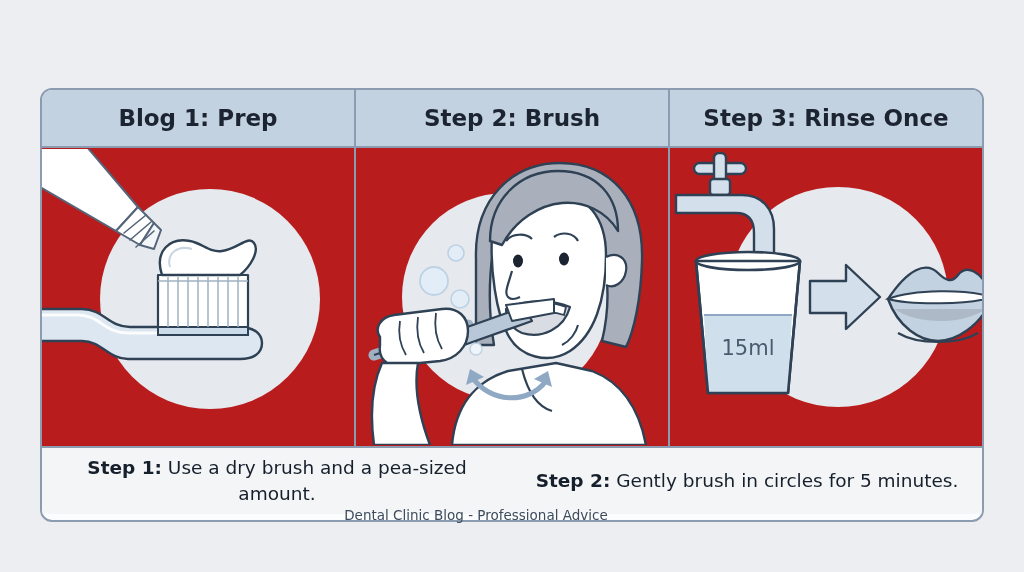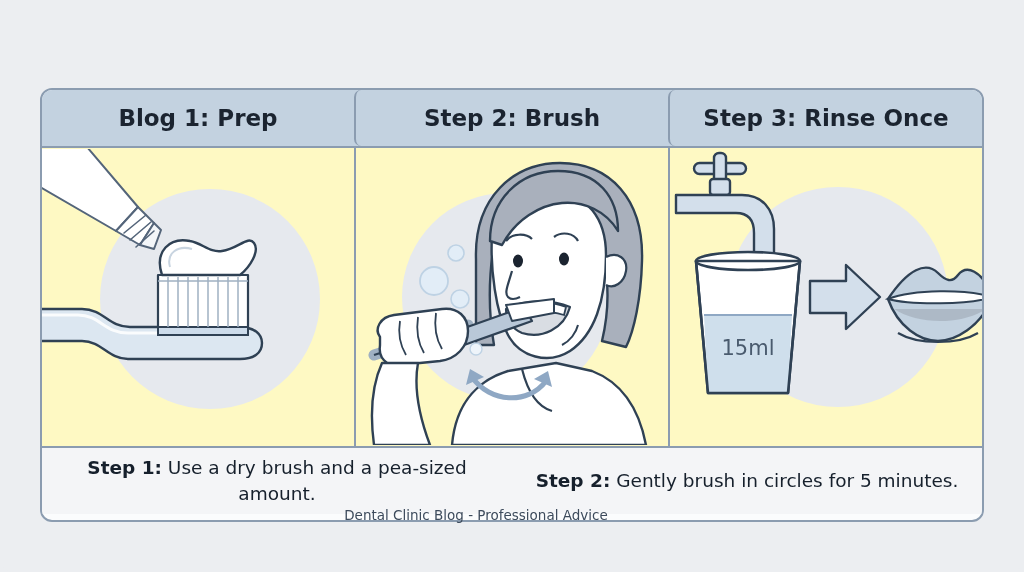--- a/index.html
+++ b/index.html
@@ -56,26 +56,25 @@
     display: flex;
     align-items: center;
     justify-content: center;
     font-size: 23px;
     font-weight: 700;
     color: #1b2430;
     font-family: "DejaVu Sans", sans-serif;
   }
   .header-cell + .header-cell {
     border-left: 2px solid #8b9cb0;
-    border-radius: 7px;
   }
   .image-row {
     display: flex;
     height: 298px;
-    background: #fef9c3;
+    background: #b91c1c;
     border-bottom: 2px solid #8b9cb0;
   }
   .image-cell {
     flex: 1 1 0;
     position: relative;
     display: flex;
     align-items: center;
     justify-content: center;
     overflow: hidden;
   }

